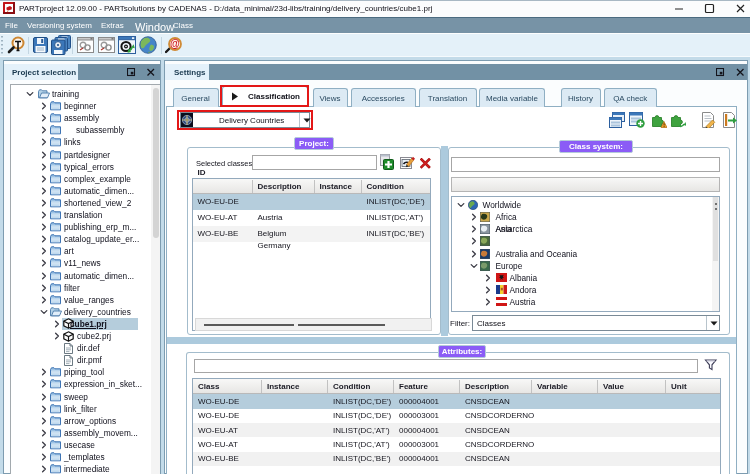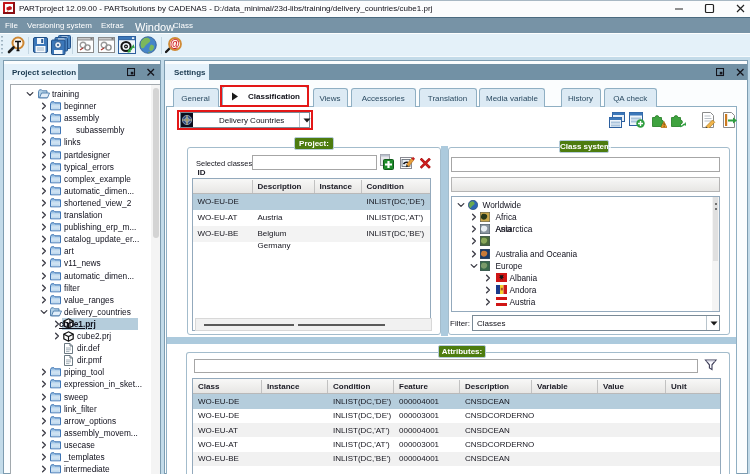--- a/index.html
+++ b/index.html
@@ -1,20 +1,20 @@
 <!DOCTYPE html>
 <html><head><meta charset="utf-8">
 <style>
 *{margin:0;padding:0;box-sizing:border-box;}
 html,body{width:750px;height:474px;overflow:hidden;}
 body{font-family:"Liberation Sans",sans-serif;background:#c3dbe9;position:relative;font-size:8px;color:#15151e;}
 .abs{position:absolute;}
 .tb-sep{position:absolute;width:1px;background:#c3d6e2;top:37px;height:17px;}
 .tab{position:absolute;top:88px;height:19px;background:#dceaf4;border:1px solid #8fafc3;border-bottom:none;border-radius:3px 3px 0 0;color:#2b4b62;text-align:center;line-height:19px;font-size:8px;white-space:nowrap;}
-.gtitle{position:absolute;background:#4d7c0f;color:#fff;font-weight:bold;font-size:8px;line-height:11px;text-align:center;border:1px solid #b5cbd9;border-radius:2px;z-index:5;white-space:nowrap;}
+.gtitle{position:absolute;background:#8b5cf6;color:#fff;font-weight:bold;font-size:8px;line-height:11px;text-align:center;border:1px solid #b5cbd9;border-radius:2px;z-index:5;white-space:nowrap;}
 .group{position:absolute;border:1px solid #a3bccc;border-radius:3px;background:#fff;}
 .inp{position:absolute;background:#fff;border:1px solid #a6a6a6;}
 .hdrbar{background:linear-gradient(#f8f8f7,#e7e6e4);}
 .chev{stroke:#3c3c46;stroke-width:1.3;fill:none;stroke-linecap:round;stroke-linejoin:round;}
 .trtxt{position:absolute;font-size:8.3px;color:#10101c;white-space:nowrap;line-height:12px;}
 .cell{position:absolute;font-size:8px;color:#15151e;white-space:nowrap;}
 .hcell{position:absolute;font-size:8px;font-weight:bold;color:#1a1a24;white-space:nowrap;}
 </style></head><body>
 
 <div class="abs" style="left:0;top:0;width:750px;height:17px;background:#fbfcfd;border-top:1px solid #a8b8c4;"></div>
@@ -293,21 +293,21 @@
   </svg>
 <div class="trtxt" style="left:64px;top:305.8px;">delivery_countries</div>
 <div class="abs" style="left:62px;top:317.9px;width:76px;height:12px;background:#b5cddc;"></div>
 <svg class="abs" style="left:53px;top:319.9px" width="8" height="8">
     <polyline points="2.6,1.2 5.4,4 2.6,6.8" class="chev"></polyline>
   </svg>
 <svg class="abs" style="left:63px;top:318.4px" width="11" height="11">
     <path d="M5.5 0.8 L10.2 3.2 L10.2 7.8 L5.5 10.2 L0.8 7.8 L0.8 3.2 Z" fill="#fdfdfd" stroke="#111" stroke-width="1.2"></path>
     <path d="M0.8 3.2 L5.5 5.5 L10.2 3.2 M5.5 5.5 L5.5 10.2" fill="none" stroke="#111" stroke-width="1.2"></path>
   </svg>
-<div class="trtxt" style="left:59px;top:317.9px;font-weight:bold;text-decoration:underline;">cube1.prj</div>
+<div class="trtxt" style="left:70px;top:317.9px;font-weight:bold;text-decoration:underline;">cube1.prj</div>
 <svg class="abs" style="left:53px;top:332.0px" width="8" height="8">
     <polyline points="2.6,1.2 5.4,4 2.6,6.8" class="chev"></polyline>
   </svg>
 <svg class="abs" style="left:63px;top:330.5px" width="11" height="11">
     <path d="M5.5 0.8 L10.2 3.2 L10.2 7.8 L5.5 10.2 L0.8 7.8 L0.8 3.2 Z" fill="#fdfdfd" stroke="#111" stroke-width="1.2"></path>
     <path d="M0.8 3.2 L5.5 5.5 L10.2 3.2 M5.5 5.5 L5.5 10.2" fill="none" stroke="#111" stroke-width="1.2"></path>
   </svg>
 <div class="trtxt" style="left:77px;top:330.0px;">cube2.prj</div>
 <svg class="abs" style="left:64px;top:342.6px" width="9" height="11">
     <path d="M0.5 0.5 L6 0.5 L8.5 3 L8.5 10.5 L0.5 10.5 Z" fill="#fff" stroke="#5a6a74" stroke-width="0.9"></path>
@@ -518,21 +518,21 @@
 <div class="cell" style="left:366.5px;top:213px;">INLIST(DC,'AT')</div>
 <div class="abs" style="left:192.5px;top:226px;width:237px;height:16px;background:#f3f3f3;"></div>
 <div class="cell" style="left:197.5px;top:229px;">WO-EU-BE</div>
 <div class="cell" style="left:257.5px;top:229px;">Belgium</div>
 <div class="cell" style="left:366.5px;top:229px;">INLIST(DC,'BE')</div>
 <div class="abs" style="left:195px;top:318px;width:237px;height:13px;background:#f1f1f1;border:1px solid #d8d8d8;"></div>
 <div class="abs" style="left:204px;top:323.5px;width:90px;height:2px;background:#5a5a5a;"></div>
 <div class="abs" style="left:298px;top:323.5px;width:87px;height:2px;background:#5a5a5a;"></div>
 <div class="abs" style="left:441px;top:146px;width:7px;height:190px;background:#accadd;"></div>
 <div class="group" style="left:448px;top:146.5px;width:282px;height:188px;"></div>
-<div class="gtitle" style="left:559px;top:140px;width:50px;height:13px;">Class system:</div>
+<div class="gtitle" style="left:559px;top:140px;width:74px;height:13px;">Class system:</div>
 <div class="inp" style="left:451px;top:156.5px;width:269px;height:15.5px;"></div>
 <div class="abs hdrbar" style="left:451px;top:176.5px;width:269px;height:15px;border:1px solid #b4b4b4;"></div>
 <div class="abs" style="left:450.5px;top:196px;width:269.5px;height:116px;background:#fff;border:1px solid #93a9bc;"></div>
 <div class="abs" style="left:712px;top:197px;width:7px;height:114px;background:#f4f4f4;"></div>
 <div class="abs" style="left:713px;top:197px;width:5px;height:64px;background:#e0e0e0;"></div>
 <div class="abs" style="left:714.5px;top:203px;width:2px;height:2px;background:#707070;"></div>
 <div class="abs" style="left:714.5px;top:208px;width:2px;height:2px;background:#707070;"></div>
 <svg class="abs" style="left:456.5px;top:201.1px" width="8" height="8">
     <polyline points="1.2,2.6 4,5.4 6.8,2.6" class="chev"></polyline>
   </svg>

